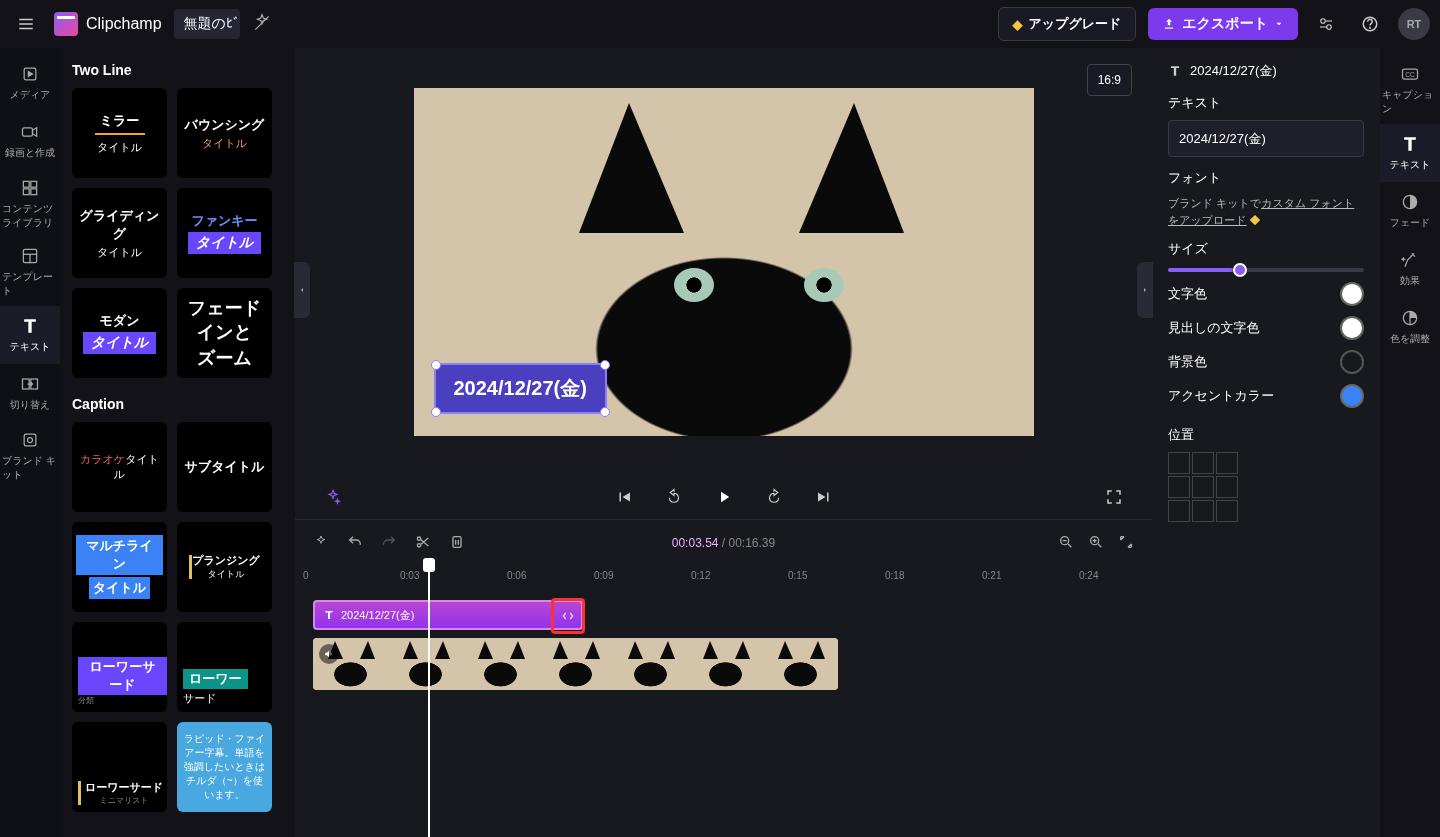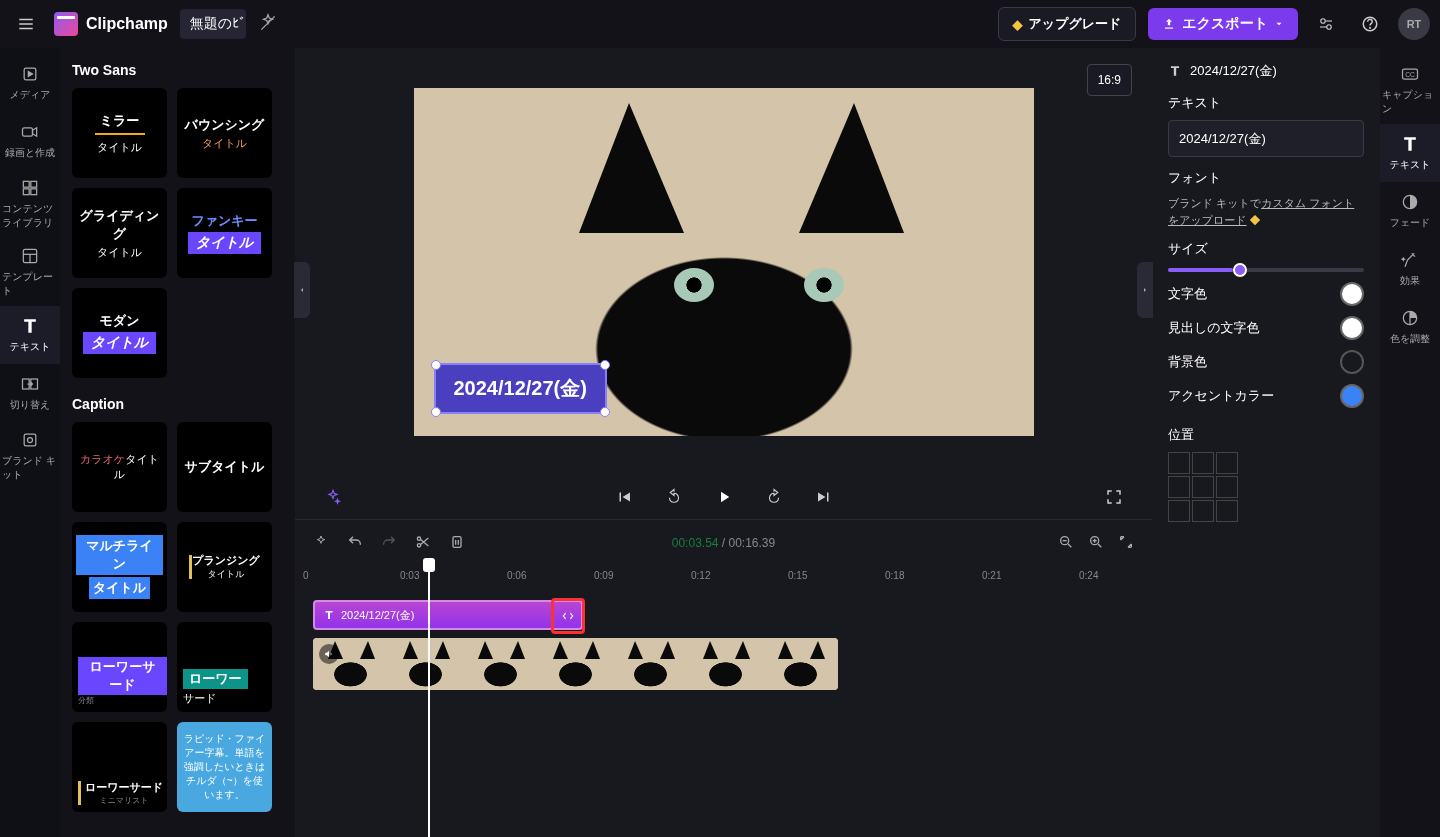--- a/index.html
+++ b/index.html
@@ -1,21 +1,21 @@
 <!DOCTYPE html>
 <html><head>
 <meta charset="utf-8">
 <style>
 *{box-sizing:border-box;margin:0;padding:0;font-family:'Segoe UI',sans-serif}
 body{background:#0f0f16;color:#fff;width:1440px;height:837px;overflow:hidden;font-size:13px}
 .app{display:flex;flex-direction:column;height:100%}
 .topbar{height:48px;display:flex;align-items:center;padding:0 10px;gap:12px;background:#121218}
 .hamburger{width:32px;height:32px;display:flex;align-items:center;justify-content:center;cursor:pointer;border-radius:4px}
 .hamburger svg{width:18px;height:18px}
-.logo{display:flex;align-items:center;gap:8px;font-size:16px;font-weight:700}
+.logo{display:flex;align-items:center;gap:8px;font-size:16px;font-weight:400}
 .logo-icon{width:24px;height:24px;background:linear-gradient(135deg,#8b5cf6,#ec4899);border-radius:4px;position:relative}
 .logo-icon::before{content:'';position:absolute;top:4px;left:3px;right:3px;height:3px;background:#fff;border-radius:1px}
 .project-name{background:#252533;border-radius:4px;padding:6px 10px;font-size:14px;width:66px;overflow:hidden;white-space:nowrap}
 .topbar-spacer{flex:1}
 .upgrade-btn{display:flex;align-items:center;gap:6px;background:#1a1a24;border:1px solid #3a3a44;padding:7px 14px;border-radius:6px;cursor:pointer;font-size:13px;font-weight:600}
 .export-btn{display:flex;align-items:center;gap:6px;background:#7c3aed;padding:7px 14px;border-radius:6px;cursor:pointer;font-size:14px;font-weight:600}
 .top-icon{width:32px;height:32px;display:flex;align-items:center;justify-content:center;cursor:pointer;border-radius:50%}
 .avatar{width:32px;height:32px;border-radius:50%;background:#3a3a44;display:flex;align-items:center;justify-content:center;font-size:11px;color:#aaa;font-weight:600}
 .body{flex:1;display:flex;overflow:hidden}
 .nav-rail{width:60px;background:#0f0f16;display:flex;flex-direction:column;padding-top:6px}
@@ -44,21 +44,21 @@
 .side-tog{position:absolute;left:-1px;top:50%;width:16px;height:56px;background:#2a2a36;display:flex;align-items:center;justify-content:center;border-radius:0 6px 6px 0;cursor:pointer}
 .side-tog.r{left:auto;right:-1px;border-radius:6px 0 0 6px}
 .player-controls{height:44px;display:flex;align-items:center;justify-content:center;gap:22px;position:relative}
 .player-controls .left-ctl{position:absolute;left:24px}
 .player-controls .right-ctl{position:absolute;right:24px}
 .pc-btn{width:28px;height:28px;display:flex;align-items:center;justify-content:center;cursor:pointer;color:#ccc}
 .pc-btn svg{width:18px;height:18px}
 .timeline-area{height:318px;background:#18181f;border-top:1px solid #2a2a36;display:flex;flex-direction:column}
 .tl-toolbar{height:46px;display:flex;align-items:center;padding:0 18px;gap:18px;position:relative}
 .tl-toolbar .tc{position:absolute;left:50%;transform:translateX(-50%);font-size:12px}
-.tl-toolbar .tc .cur{color:#15803d}
+.tl-toolbar .tc .cur{color:#f0abfc}
 .tl-toolbar .tc .tot{color:#888}
 .tl-toolbar .right{margin-left:auto;display:flex;gap:14px}
 .tl-icon{cursor:pointer;color:#aaa}
 .ruler{height:24px;display:flex;padding-left:18px;font-size:10px;color:#888;position:relative}
 .ruler-mark{position:absolute;top:4px}
 .tracks{flex:1;padding:10px 18px;position:relative}
 .playhead{position:absolute;left:133px;top:-24px;bottom:0;width:2px;background:#fff;z-index:5}
 .playhead::before{content:'';position:absolute;top:-8px;left:-5px;width:12px;height:14px;background:#fff;border-radius:3px}
 .text-clip{height:30px;width:270px;background:linear-gradient(#b845d4,#9333ea);border-radius:4px;display:flex;align-items:center;padding:0 8px;font-size:11px;gap:6px;border:2px solid #d48ae6;position:relative;margin-bottom:8px}
 .text-clip .drag-handle{position:absolute;right:-4px;top:-4px;width:34px;height:36px;border:3px solid #ff3030;border-radius:4px;display:flex;align-items:center;justify-content:center}
@@ -189,21 +189,21 @@
         </div>
         <div class="nav-item">
           <svg viewBox="0 0 24 24" fill="none" stroke="currentColor" stroke-width="1.5">
             <rect x="5" y="5" width="14" height="14" rx="2"></rect>
             <circle cx="12" cy="12" r="3"></circle>
           </svg>
           <span>ブランド キット</span>
         </div>
       </div>
     <div class="side-panel">
-      <div class="section-title">Two Sans</div>
+      <div class="section-title">Two Line</div>
       <div class="preset-grid" id="presets1">
           <div class="preset">
             <div class="line1" style="">ミラー</div>
             <div style="width:50px;height:2px;background:#f5a623;margin:3px 0"></div>
             <div class="line2" style="">タイトル</div>
           </div>
           <div class="preset">
             <div class="line1" style="">バウンシング</div>
             <div class="line2" style="color:#f5a05a">タイトル</div>
           </div>
@@ -211,20 +211,24 @@
             <div class="line1" style="">グライディング</div>
             <div class="line2" style="">タイトル</div>
           </div>
           <div class="preset">
             <div class="line1" style="color:#6b8cff">ファンキー</div>
             <div class="line2" style=";background:#6b46ff;padding:2px 8px;font-size:14px;font-weight:700;font-style:italic">タイトル</div>
           </div>
           <div class="preset">
             <div class="line1" style="">モダン</div>
             <div class="line2" style=";background:#6b46ff;padding:2px 8px;font-size:14px;font-weight:700;font-style:italic">タイトル</div>
+          </div>
+          <div class="preset">
+            <div class="line1" style=";font-size:18px">フェードインと</div>
+            <div class="line2" style=";font-size:18px;font-weight:700">ズーム</div>
           </div>
         </div>
       <div class="section-title">Caption</div>
       <div class="preset-grid" id="presets2">
           <div class="preset">
             <div><span style="color:#e86a6a">カラオケ</span><span>タイトル</span></div>
           </div>
           <div class="preset">
             <div class="line1" style="">サブタイトル</div>
           </div>

